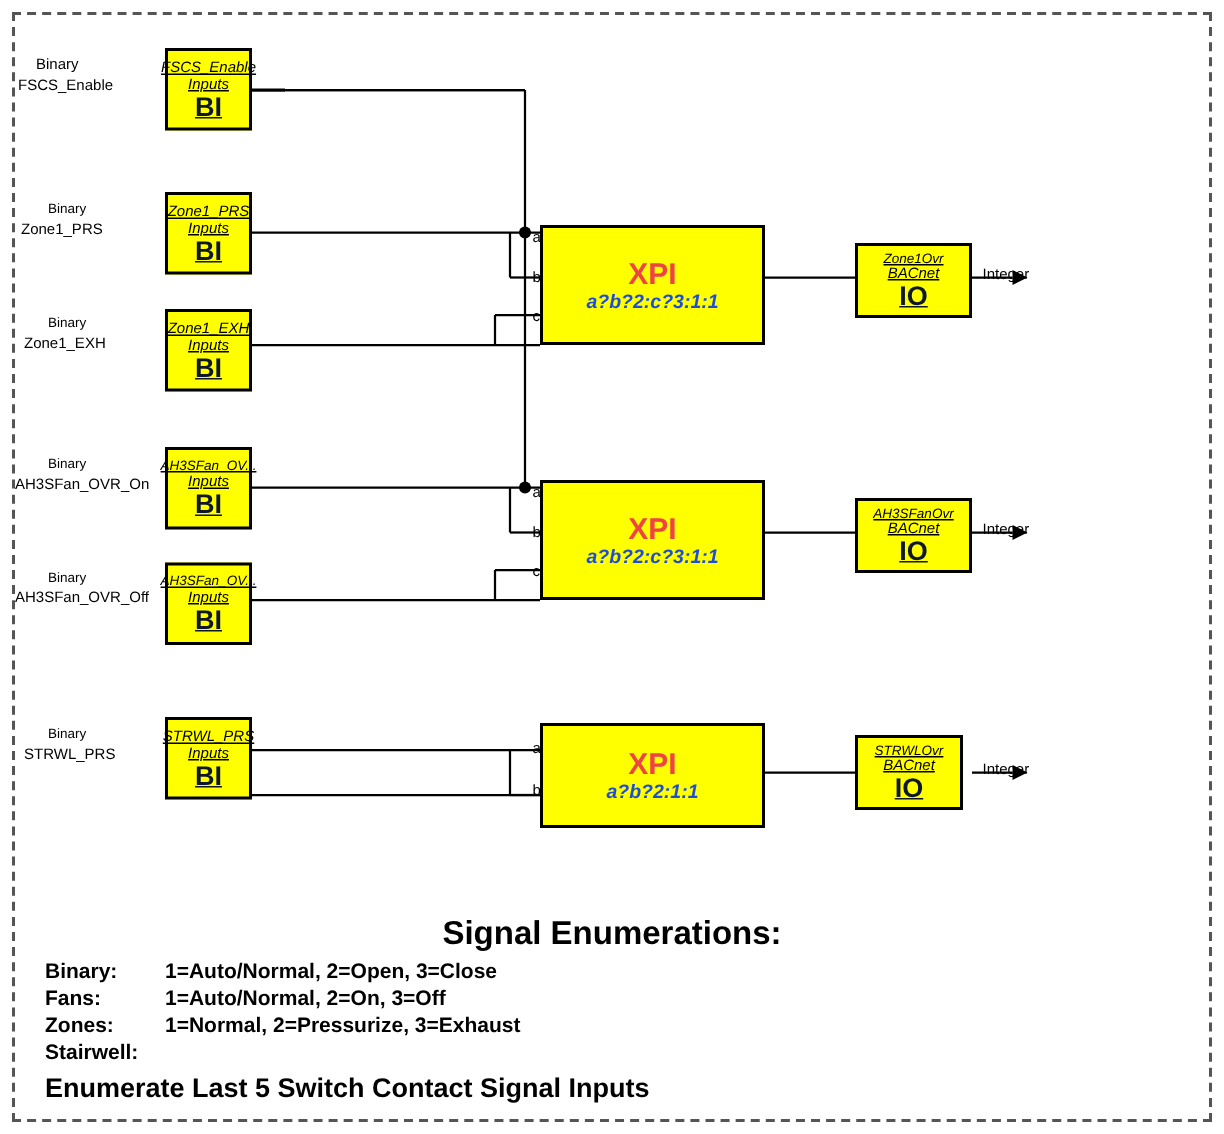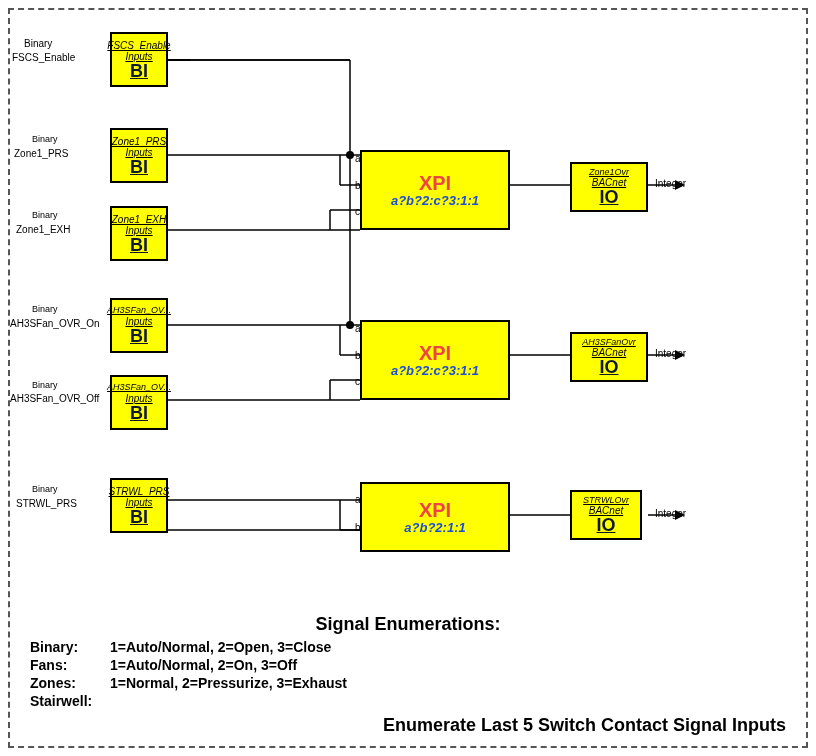--- a/index.html
+++ b/index.html
@@ -80,41 +80,41 @@
       font-style: italic;
     }
     
     .bottom-text {
       position: absolute;
       bottom: 10px;
       left: 20px;
       right: 20px;
     }
     .enum-title {
-      font-size: 18px;
+      font-size: 22px;
       font-weight: bold;
       text-align: center;
       margin-bottom: 4px;
     }
     .enum-row {
       font-size: 14px;
       font-weight: bold;
       margin-bottom: 2px;
       display: flex;
     }
     .enum-key {
       min-width: 80px;
     }
     .enum-val {
       flex: 1;
     }
     .bottom-title {
       font-size: 18px;
       font-weight: bold;
-      text-align: right;
+      text-align: left;
       margin-top: 6px;
     }
     svg.wires {
       position: absolute;
       top: 0;
       left: 0;
       width: 100%;
       height: 100%;
       pointer-events: none;
     }

